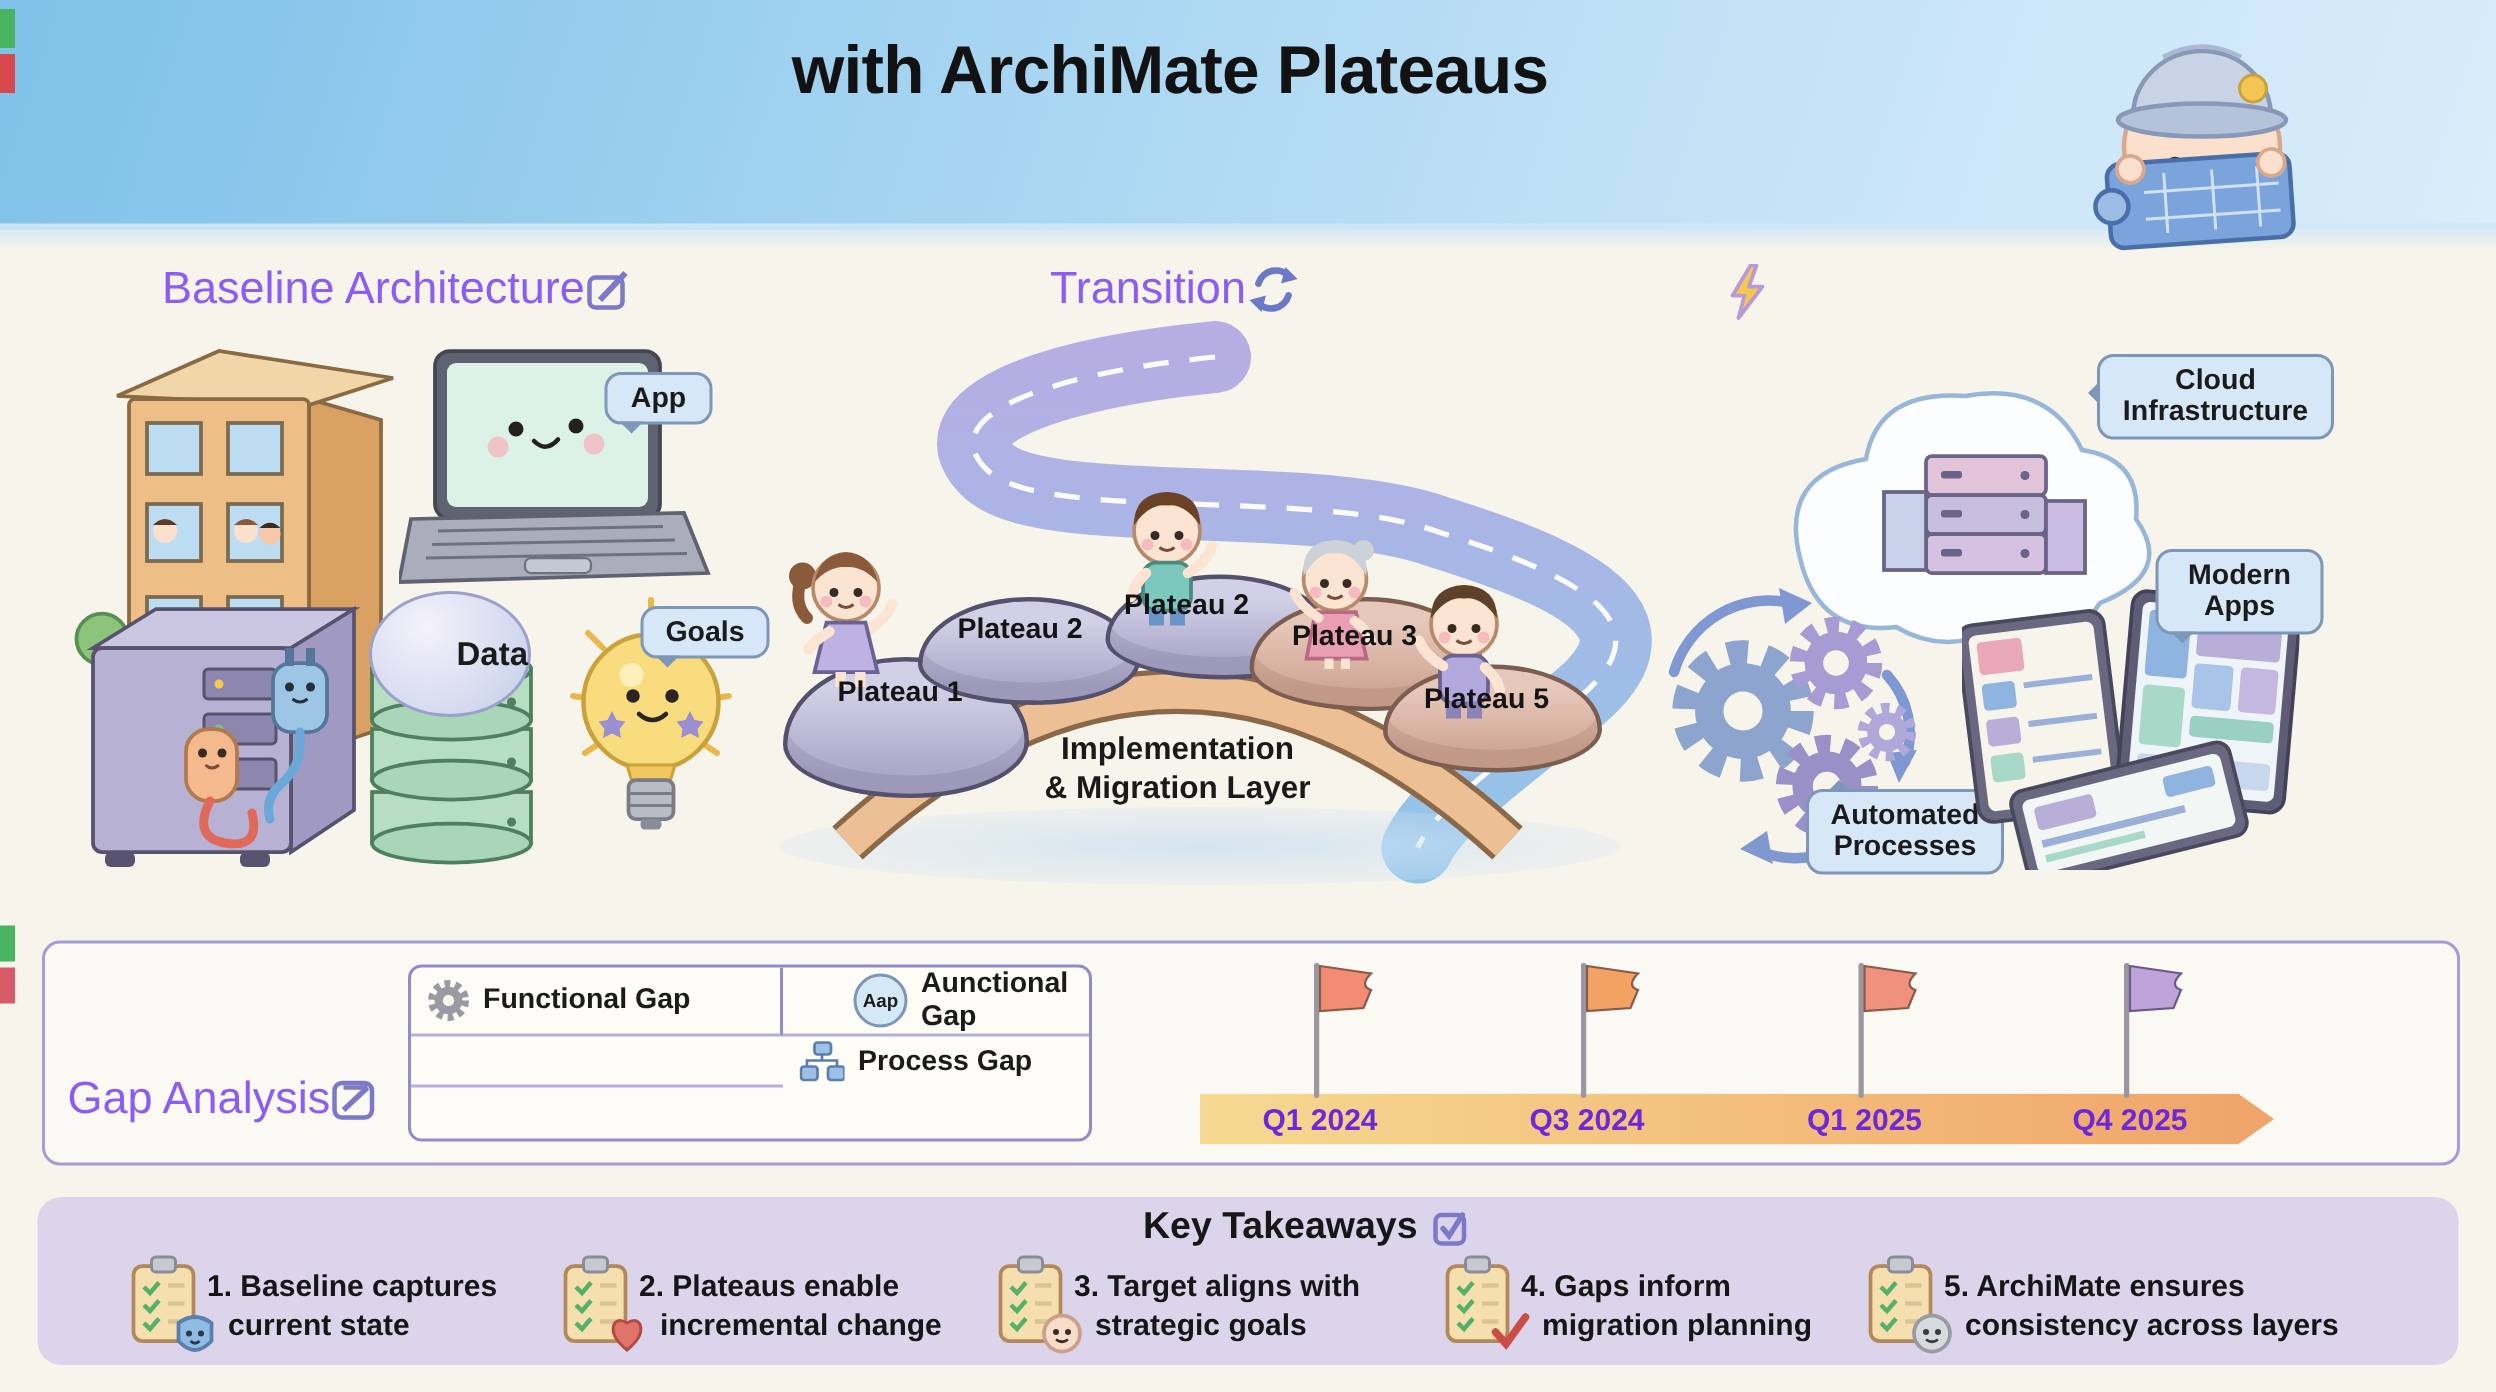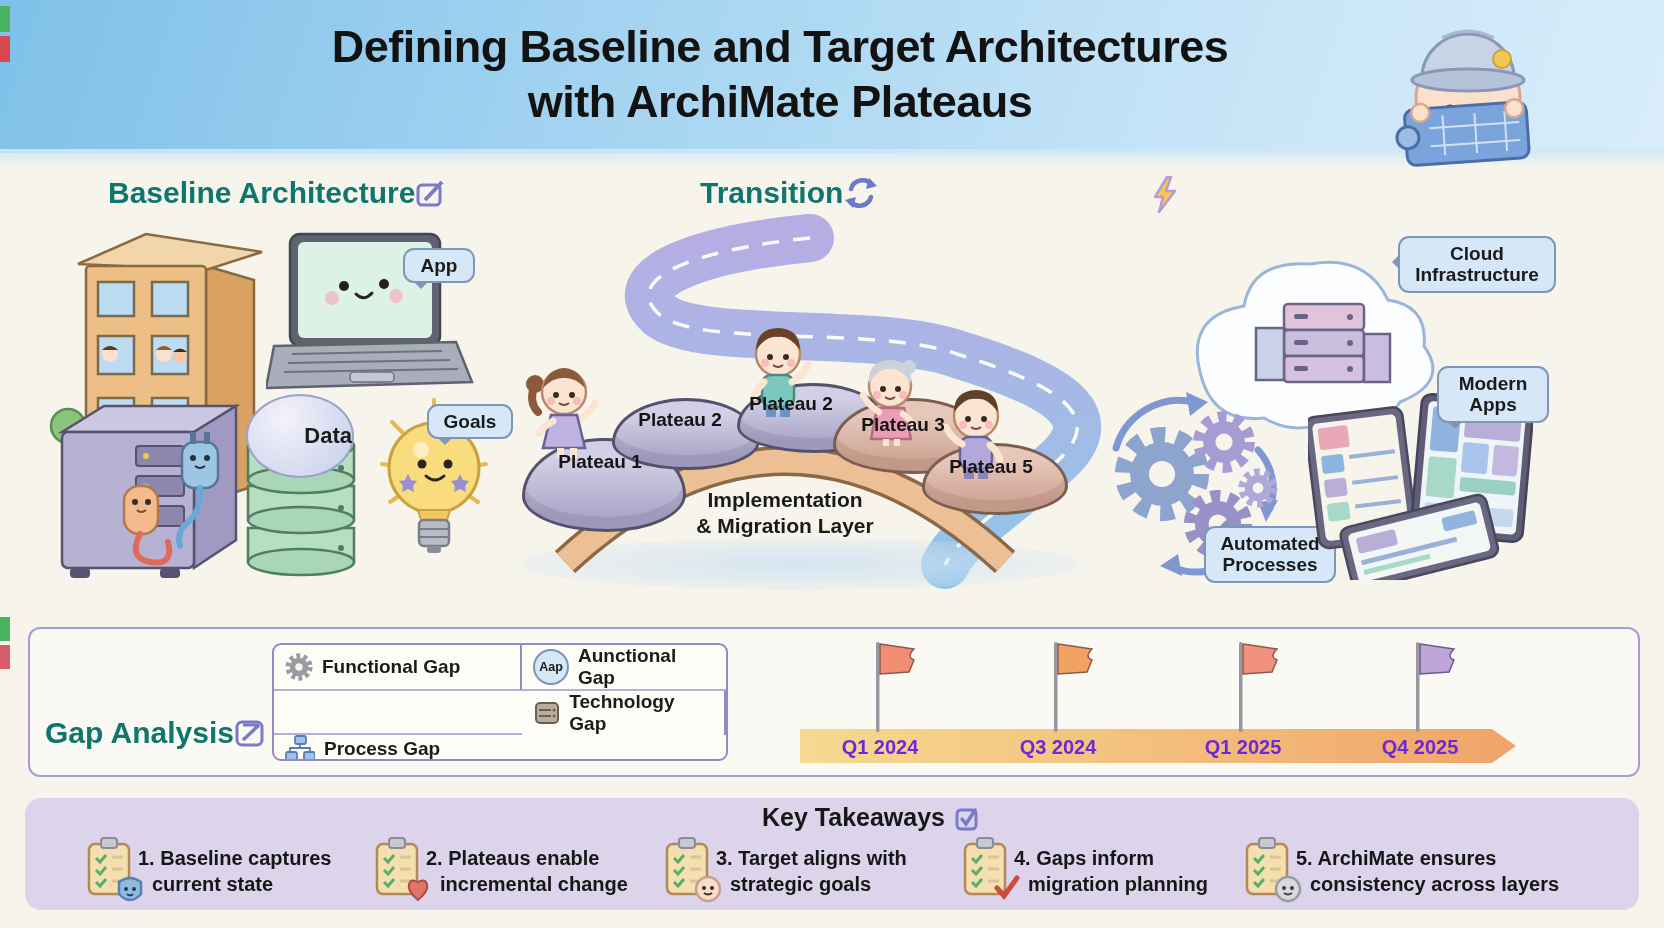--- a/index.html
+++ b/index.html
@@ -7,21 +7,21 @@
        background:#f7f4ec;font-family:"Liberation Sans",sans-serif;color:#1b1b1b;}
   .abs{position:absolute;}
   
   .sky{left:0;top:0;width:1664px;height:153px;
        background:linear-gradient(108deg,#7fc1e9 0%,#a5d4f1 38%,#c6e4f7 72%,#d9edfa 100%);}
   .sky::after{content:'';position:absolute;left:0;bottom:-14px;width:100%;height:18px;
        background:linear-gradient(#cfe7f6,rgba(247,244,236,0));}
   .title{left:230px;top:20px;width:1100px;text-align:center;font-weight:bold;
          font-size:45px;line-height:1.22;color:#121212;letter-spacing:-0.5px;}
   
-  .h2{font-size:30px;font-weight:bold;display:flex;align-items:center;gap:0;color:#0f766e;}
+  .h2{font-size:30px;font-weight:normal;display:flex;align-items:center;gap:0;color:#8b5cf6;}
   
   .bubble{position:absolute;background:#d6e7f8;border:2.5px solid #7e96b8;border-radius:11px;
           font-weight:bold;font-size:19px;line-height:1.12;text-align:center;
           padding:5px 8px;color:#1b1b1b;}
   .bubble::after{content:'';position:absolute;border:8px solid transparent;}
   .tail-bl::after{left:8px;bottom:-16px;border-top-color:#7e96b8;}
   .tail-l::after{left:-16px;top:16px;border-right-color:#7e96b8;}
   .tail-tl::after{top:-16px;left:12px;border-bottom-color:#7e96b8;}
   .balloon{position:absolute;width:104px;height:80px;border-radius:50%;
            background:radial-gradient(circle at 35% 28%,#f4f2fb 0%,#dadef1 55%,#c3cfe8 100%);
@@ -41,21 +41,21 @@
   .panel{left:28px;top:627px;width:1608px;height:146px;background:#fbf9f3;
          border:2.5px solid #a59dd4;border-radius:12px;}
   .gap-heading{left:45px;top:684px;margin-top:32px;}
   .gap-table{left:272px;top:643px;width:452px;height:114px;background:#fdfcf7;
              border:2px solid #938bc8;border-radius:9px;display:grid;
              grid-template-columns:248px 1fr;grid-template-rows:1fr 1fr 1fr;overflow:hidden;}
   .gcell{display:flex;align-items:center;gap:9px;padding:0 11px;font-weight:bold;font-size:19px;}
   .gcell.c1{border-right:2px solid #938bc8;}
   .gcell.r1,.gcell.r2{border-bottom:2px solid #b5afdd;}
   .aap{width:32px;height:32px;border-radius:50%;background:#d4e8f6;border:2px solid #7c95b8;
-       display:flex;align-items:center;justify-content:center;font-size:12.5px;font-weight:bold;flex:none;}
+       display:flex;align-items:center;justify-content:center;font-size:12.5px;font-weight:bold;flex:none;margin-left:36px;}
   
   .tband{left:800px;top:729px;width:716px;height:34px;
          background:linear-gradient(90deg,#f6d992,#f3bc7a 55%,#efa469);
          clip-path:polygon(0 0,calc(100% - 24px) 0,100% 50%,calc(100% - 24px) 100%,0 100%);}
   .tlabel{position:absolute;top:736px;width:130px;text-align:center;font-weight:bold;font-size:20px;color:#6d28d9;}
   
   .kband{left:25px;top:798px;width:1614px;height:112px;background:#dbd4eb;border-radius:16px;}
   .ktitle{left:0;top:803px;width:1664px;display:flex;justify-content:center;align-items:center;gap:9px;
           font-weight:bold;font-size:25px;color:#171717;margin-left:39px;}
   .kitem-text{position:absolute;top:845px;font-weight:bold;font-size:20px;line-height:1.3;color:#161616;}
@@ -84,21 +84,20 @@
       <path d="M11,34 l4,4 l6,-7" stroke="#55b06a" stroke-width="3" fill="none"></path>
       <line x1="27" y1="33" x2="38" y2="33" stroke="#d9c49a" stroke-width="3"></line>
       <path d="M11,46 l4,4 l6,-7" stroke="#55b06a" stroke-width="3" fill="none"></path>
       <line x1="27" y1="45" x2="38" y2="45" stroke="#d9c49a" stroke-width="3"></line>
     </g>
   </defs>
 </svg>
 
 <div class="abs sky"></div>
 <div class="abs title">
-  <div>Defining Baseline and Target Architectures</div>
   <div>with ArchiMate Plateaus</div>
 </div>
 <svg class="abs" style="left:1382px;top:2px" width="168" height="170">
   <ellipse cx="86" cy="96" rx="52" ry="48" fill="#fbe0ce" stroke="#d8a88e" stroke-width="3"></ellipse>
   <path d="M40,76 A46,44 0 0 1 132,76 Z" fill="#c8d4e6" stroke="#8a98b8" stroke-width="3"></path>
   <path d="M60,36 Q86,22 112,36" fill="none" stroke="#aab8d0" stroke-width="3"></path>
   <ellipse cx="86" cy="78" rx="56" ry="11" fill="#b4c2da" stroke="#8a98b8" stroke-width="3"></ellipse>
   <circle cx="120" cy="57" r="9" fill="#f2c653" stroke="#caa23c" stroke-width="2"></circle>
   <circle cx="68" cy="108" r="5.5" fill="#2b2424"></circle>
     <circle cx="104" cy="108" r="5.5" fill="#2b2424"></circle>
@@ -446,30 +445,20 @@
     <svg width="28" height="28">
       <use href="#gear" transform="translate(14,14) scale(0.42)" style="color:#9a9aa2"></use>
     </svg>
     <span>Functional Gap</span>
   </div>
   <div class="gcell r1">
     <span class="aap">Aap</span>
     <span>Aunctional Gap</span>
   </div>
   <div class="gcell r2"></div>
-  <div class="gcell c1">
-    <svg width="28" height="28">
-      <rect x="3" y="4" width="22" height="20" rx="4" fill="#b9ae9e" stroke="#6a6052" stroke-width="2"></rect>
-      <line x1="6" y1="11" x2="18" y2="11" stroke="#6a6052" stroke-width="2"></line>
-      <line x1="6" y1="17" x2="18" y2="17" stroke="#6a6052" stroke-width="2"></line>
-      <circle cx="21" cy="11" r="1.5" fill="#6a6052"></circle>
-        <circle cx="21" cy="17" r="1.5" fill="#6a6052"></circle>
-    </svg>
-    <span>Technology Gap</span>
-  </div>
   <div class="gcell">
     <svg width="30" height="28">
       <rect x="10" y="1" width="11" height="8" rx="2" fill="#9cc0e8" stroke="#5a7fae" stroke-width="1.8"></rect>
       <path d="M15,9 v4 M5,17 v-4 h20 v4" fill="none" stroke="#5a7fae" stroke-width="1.8"></path>
       <rect x="1" y="17" width="11" height="9" rx="2" fill="#9cc0e8" stroke="#5a7fae" stroke-width="1.8"></rect>
       <rect x="19" y="17" width="11" height="9" rx="2" fill="#9cc0e8" stroke="#5a7fae" stroke-width="1.8"></rect>
     </svg>
     <span>Process Gap</span>
   </div>
 </div>

